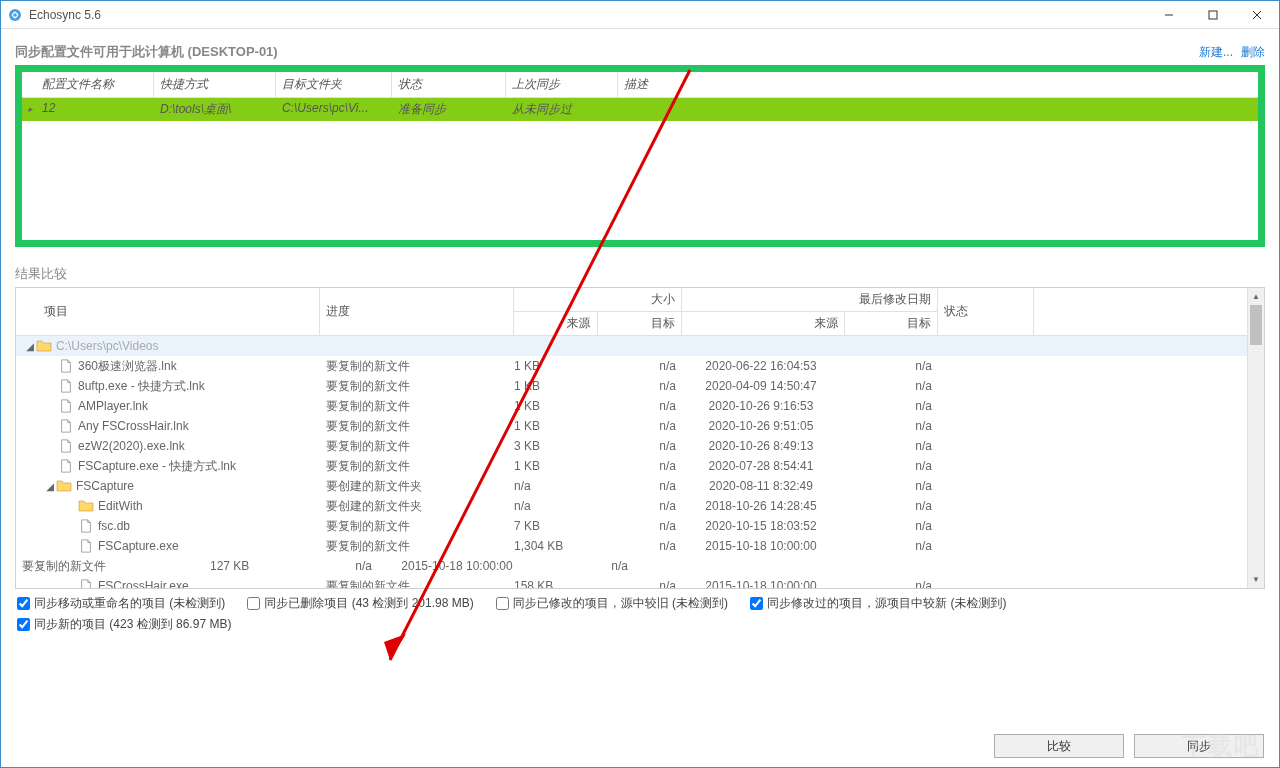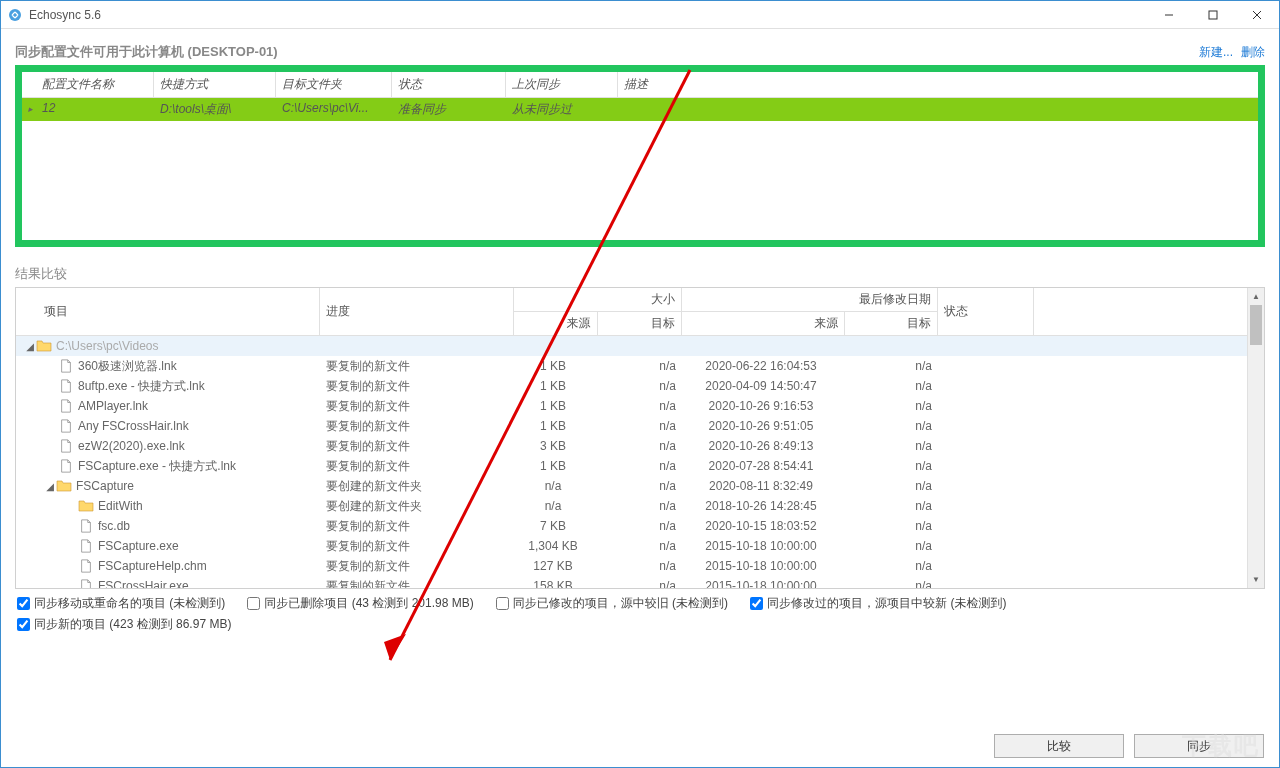--- a/index.html
+++ b/index.html
@@ -44,21 +44,21 @@
 .g2h2-ddst { width: 92px; }
 .g2h-stack { display:flex; flex-direction:column; }
 .g2h-top { padding:3px 6px; text-align:right; border-bottom:1px solid #e0e0e0; }
 .g2h-sub { display:flex; }
 .g2rows { }
 .g2row { display: flex; height: 20px; align-items: center; color: #666; }
 .g2row.hdr { background: #eaf3fb; color: #aaa; }
 .tcell { white-space: nowrap; overflow: hidden; }
 .tc-tree { width: 304px; padding-left: 8px; display: flex; align-items: center; }
 .tc-prog { width: 194px; padding-left: 6px; }
-.tc-ss { width: 84px; text-align: center; padding-right: 6px; }
+.tc-ss { width: 84px; text-align: left; padding-right: 6px; }
 .tc-sd { width: 84px; text-align: right; padding-right: 6px; }
 .tc-ds { width: 164px; text-align: center; padding-right: 6px; }
 .tc-dd { width: 92px; text-align: right; padding-right: 6px; }
 .exp { width: 12px; text-align:center; color:#666; font-size:10px;}
 .ico { width: 16px; height: 16px; margin-right: 4px; display:inline-flex; align-items:center; justify-content:center;}
 .ico-folder svg { fill: #f0c674; stroke:#cc9933; stroke-width:0.5;}
 .scrollbar { width: 17px; background: #f0f0f0; border-left: 1px solid #e0e0e0; position: relative; }
 .scroll-up, .scroll-down { height: 17px; background: #f0f0f0; display:flex;align-items:center;justify-content:center;color:#666;font-size:8px;}
 .scroll-thumb { position: absolute; top: 17px; left: 2px; right: 2px; height: 40px; background: #c0c0c0; }
 .checks { padding: 6px 2px; display: flex; flex-wrap: wrap; gap: 4px 22px; color: #444; }
@@ -315,29 +315,20 @@
               </span>
               <span>FSCapture.exe</span>
             </div>
             <div class="tcell tc-prog">要复制的新文件</div>
             <div class="tcell tc-ss">1,304 KB</div>
             <div class="tcell tc-sd">n/a</div>
             <div class="tcell tc-ds">2015-10-18 10:00:00</div>
             <div class="tcell tc-dd">n/a</div>
           </div>
           <div class="g2row">
-            <div class="tcell tc-tree" style="padding-left:62px">
-              <span class="ico">
-                <svg viewBox="0 0 16 16" width="14" height="14">
-                  <path d="M3 1 h7 l3 3 v11 h-10 z" fill="#fff" stroke="#999"></path>
-                  <path d="M10 1 v3 h3" fill="none" stroke="#999"></path>
-                </svg>
-              </span>
-              <span>FSCaptureHelp.chm</span>
-            </div>
             <div class="tcell tc-prog">要复制的新文件</div>
             <div class="tcell tc-ss">127 KB</div>
             <div class="tcell tc-sd">n/a</div>
             <div class="tcell tc-ds">2015-10-18 10:00:00</div>
             <div class="tcell tc-dd">n/a</div>
           </div>
           <div class="g2row">
             <div class="tcell tc-tree" style="padding-left:62px">
               <span class="ico">
                 <svg viewBox="0 0 16 16" width="14" height="14">

